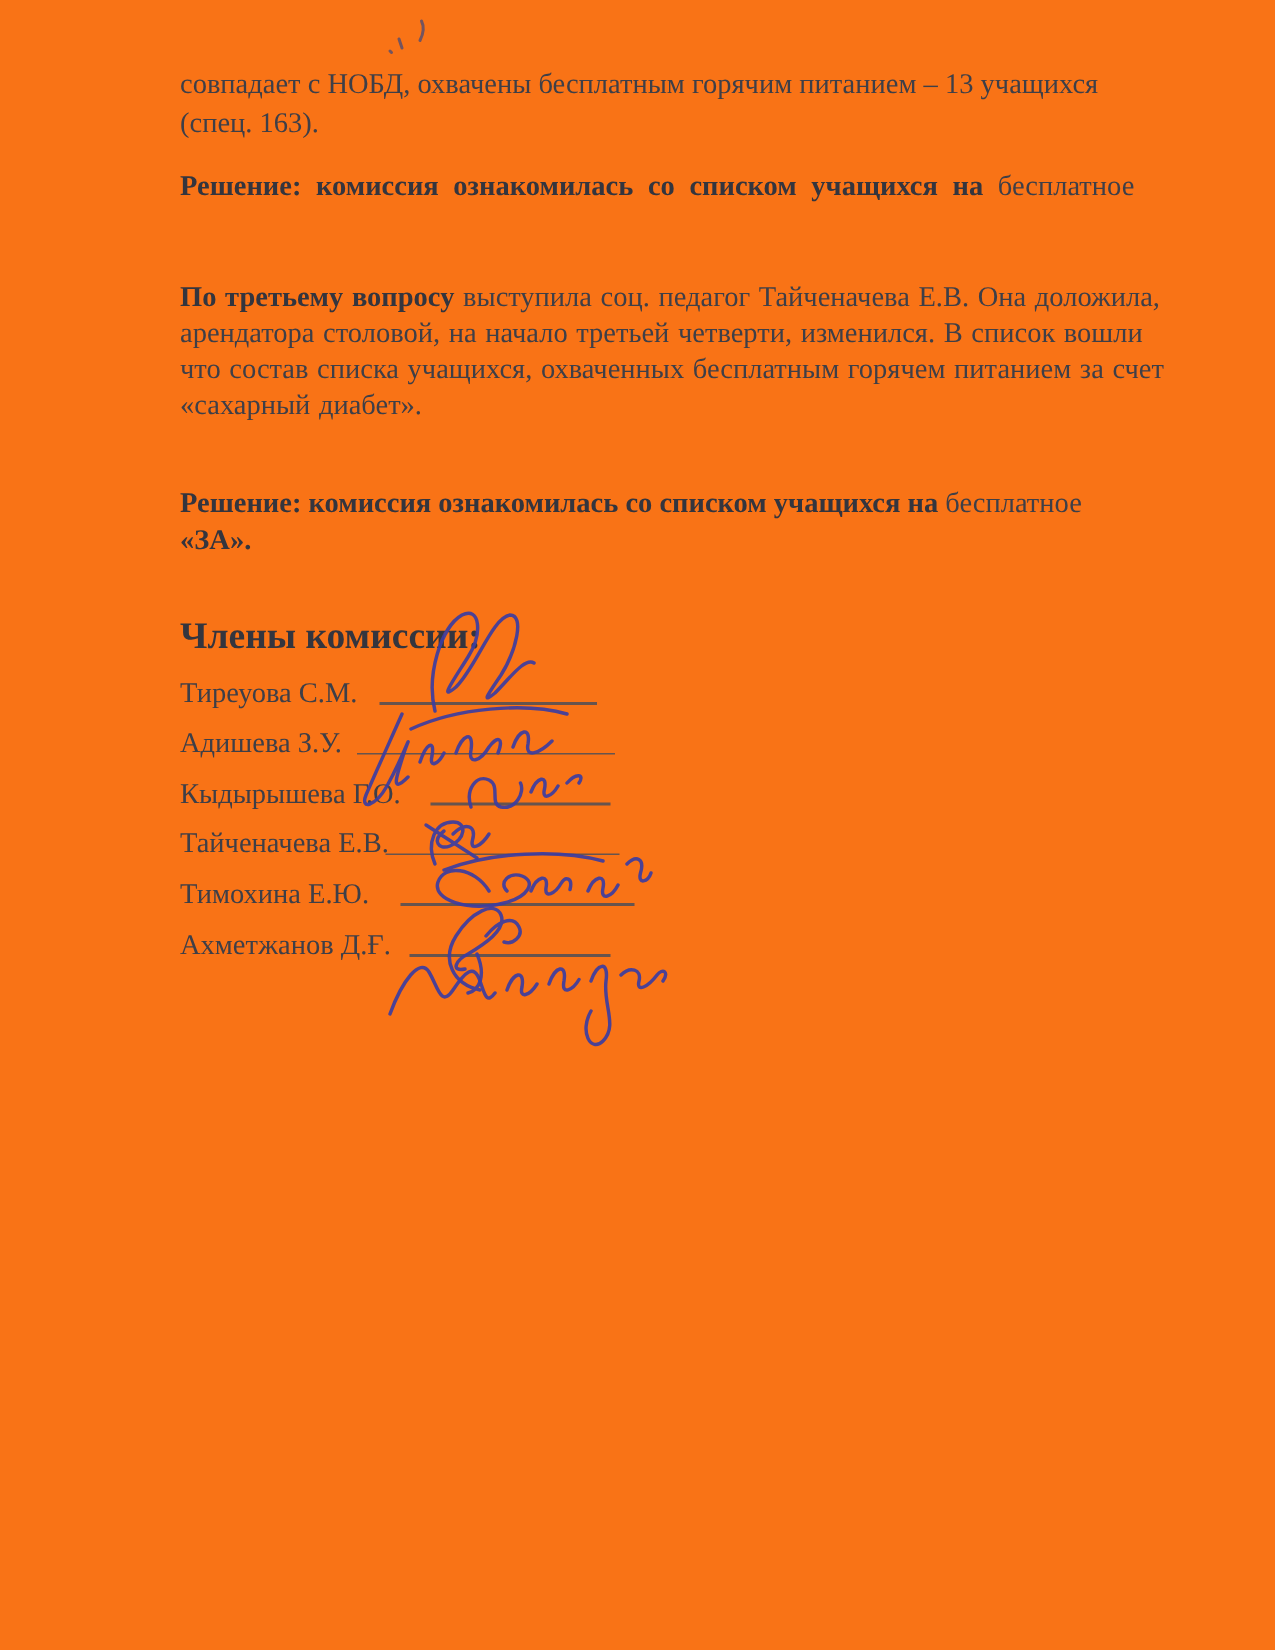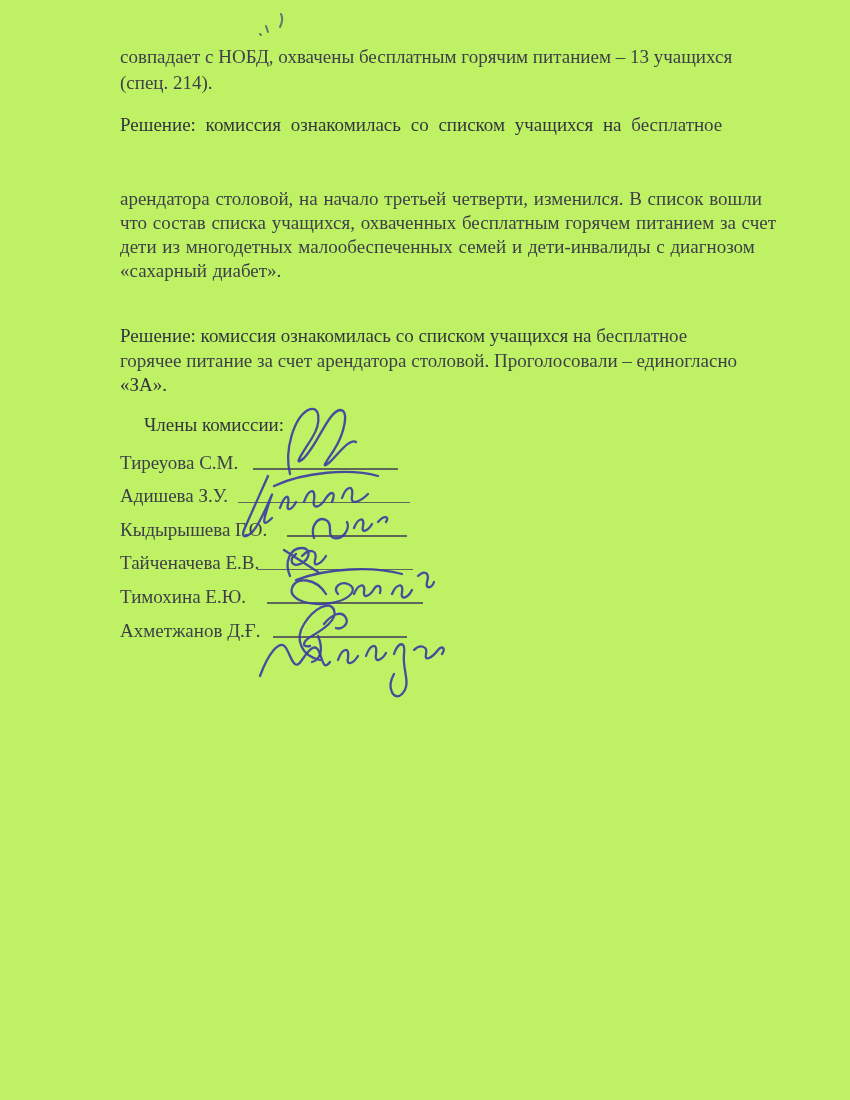--- a/index.html
+++ b/index.html
@@ -1,32 +1,32 @@
 <!DOCTYPE html>
 <html style="--ink: #3c3da1; --text: #3e3f48; --line: #4e4f58;"><head>
 <meta charset="utf-8">
 <style>
   html,body{margin:0;padding:0;background:#ffffff;}
   .page{
-    position:relative;width:850px;height:1100px;background:#bef264;
+    position:relative;width:850px;height:1100px;background:#f97316;
     font-family:"Liberation Serif","DejaVu Serif",serif;
     color:var(--text,#3e3f48);overflow:hidden;
   }
   .para{position:absolute;left:120px;}
   .line{white-space:nowrap;font-size:19px;line-height:25px;}
-  .b{font-weight:400;color:#34353e;}
+  .b{font-weight:700;color:#34353e;}
   #p1{top:44px;}
   #p1 .line{line-height:26px;}
   #d1{top:112px;}
   #d1 .stretch{word-spacing:5px;}
   #q3{top:187px;}
   #q3 .line{line-height:24px;word-spacing:1px;}
   #d2{top:324px;}
   #d2 .line{line-height:24.5px;}
-  .heading{position:absolute;left:120px;top:414px;font-size:19px;line-height:22px;margin-left:24px;}
+  .heading{position:absolute;left:120px;top:414px;font-size:25px;line-height:22px;}
   .rows{position:absolute;left:120px;top:444px;width:340px;text-align:center;}
   .sig-row{position:relative;height:33.6px;}
   .sig-name{position:absolute;left:0;bottom:4px;font-size:19px;white-space:nowrap;}
   .sig-line{position:absolute;bottom:8px;height:1.6px;background:var(--line,#4e4f58);opacity:.85;}
   .sig-row:nth-child(1) .sig-line{left:133px;width:145px;}
   .sig-row:nth-child(2) .sig-line{left:118px;width:172px;}
   .sig-row:nth-child(3) .sig-line{left:167px;width:120px;}
   .sig-row:nth-child(4) .sig-line{left:137px;width:156px;}
   .sig-row:nth-child(5) .sig-line{left:147px;width:156px;}
   .sig-row:nth-child(6) .sig-line{left:153px;width:134px;}
@@ -43,37 +43,36 @@
 <div class="page">
 
   <svg class="smudge" width="50" height="34" viewBox="0 0 50 34">
     <path d="M 18 20 l 2 6"></path>
     <path d="M 33 8 c 2 4 1 9 -1 13"></path>
     <path d="M 12 28 l 1 1"></path>
   </svg>
 
   <div class="para" id="p1">
     <div class="line">совпадает с НОБД, охвачены бесплатным горячим питанием – 13 учащихся</div>
-    <div class="line">(спец. 214).</div>
+    <div class="line">(спец. 163).</div>
   </div>
 
   <div class="para" id="d1">
     <div class="line stretch"><span class="b">Решение: комиссия ознакомилась со списком учащихся на</span> <span>бесплатное</span></div>
   </div>
 
   <div class="para" id="q3">
+    <div class="line"><span class="b">По третьему вопросу</span> <span>выступила соц. педагог Тайченачева Е.В. Она доложила,</span></div>
     <div class="line">арендатора столовой, на начало третьей четверти, изменился. В список вошли</div>
     <div class="line">что состав списка учащихся, охваченных бесплатным горячем питанием за счет</div>
-    <div class="line">дети из многодетных малообеспеченных семей и дети-инвалиды с диагнозом</div>
     <div class="line">«сахарный диабет».</div>
   </div>
 
   <div class="para" id="d2">
     <div class="line"><span class="b">Решение: комиссия ознакомилась со списком учащихся на</span> <span>бесплатное</span></div>
-    <div class="line">горячее питание за счет арендатора столовой. Проголосовали – единогласно</div>
     <div class="line b">«ЗА».</div>
   </div>
 
   <div class="heading b">Члены комиссии:</div>
 
   <div class="rows">
     <div class="sig-row">
       <span class="sig-name">Тиреуова С.М.</span>
       <span class="sig-line"></span>
     </div>

